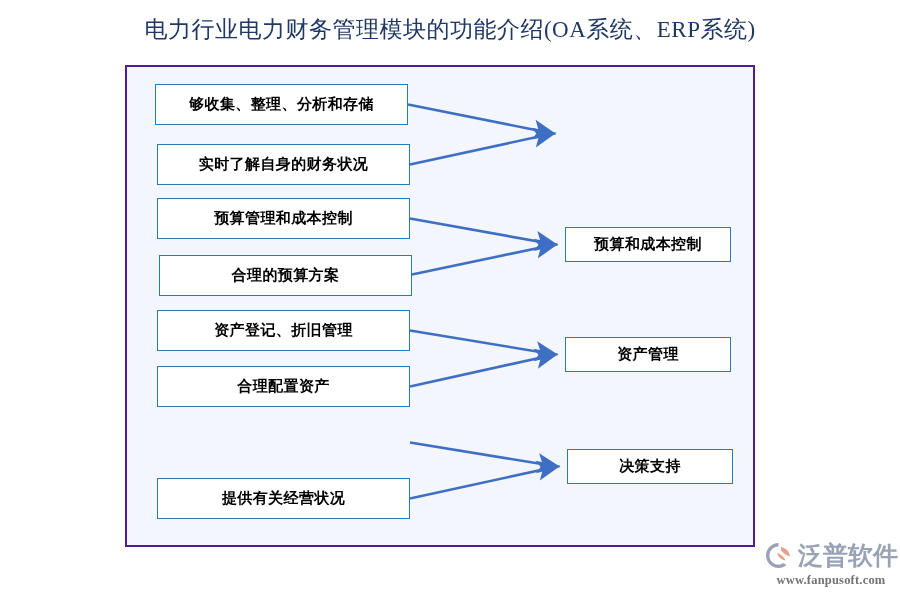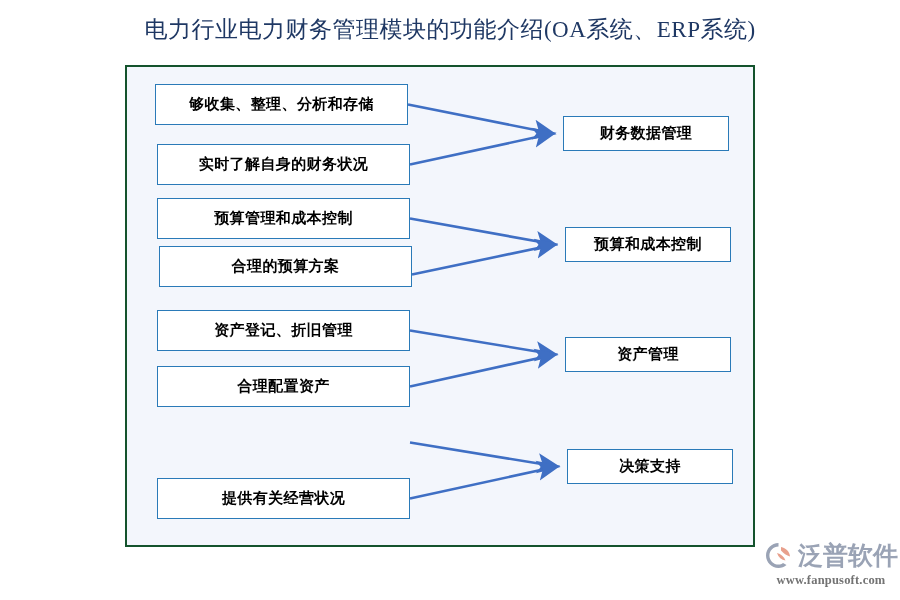--- a/index.html
+++ b/index.html
@@ -30,21 +30,21 @@
     white-space: nowrap;
     font-family: "Liberation Serif", "DejaVu Serif", serif;
   }
 
   
   #diagram-container {
     position: absolute;
     left: 125px; top: 65px;
     width: 630px; height: 482px;
     background: #f3f6fc;
-    border: 2px solid #14532d;
+    border: 2px solid #4c1d95;
   }
 
   
   #arrow-layer {
     position: absolute;
     left: 0; top: 0;
     width: 630px; height: 482px;
     pointer-events: none;
   }
 
@@ -128,26 +128,25 @@
           <line x1="283" y1="263.5" x2="428" y2="287.5" marker-end="url(#ah)" stroke="#3f6fc4"></line>
           <line x1="283" y1="319.5" x2="428" y2="287.5" marker-end="url(#ah)" stroke="#3f6fc4"></line>
           <line x1="283" y1="375.5" x2="430" y2="399.5" marker-end="url(#ah)" stroke="#3f6fc4"></line>
           <line x1="283" y1="431.5" x2="430" y2="399.5" marker-end="url(#ah)" stroke="#3f6fc4"></line>
         </g>
     </svg>
 
     <div class="node-box left" style="left:28px;  top:17px;">够收集、整理、分析和存储</div>
     <div class="node-box left" style="left:30px;  top:77px;">实时了解自身的财务状况</div>
     <div class="node-box left" style="left:30px;  top:131px;">预算管理和成本控制</div>
-    <div class="node-box left" style="left:32px;  top:179px;">合理的预算方案</div>
+    <div class="node-box left" style="left:32px;  top:188px;">合理的预算方案</div>
     <div class="node-box left" style="left:30px;  top:243px;">资产登记、折旧管理</div>
     <div class="node-box left" style="left:30px;  top:299px;">合理配置资产</div>
     <div class="node-box left" style="left:30px;  top:411px;">提供有关经营状况</div>
 
-    <div class="node-box right" style="left:436px; top:49px;">财务数据管理</div>
     <div class="node-box right" style="left:438px; top:160px;">预算和成本控制</div>
     <div class="node-box right" style="left:438px; top:270px;">资产管理</div>
     <div class="node-box right" style="left:440px; top:382px;">决策支持</div>
 
   </div>
 
   <div id="watermark">
     <div id="watermark-top">
       <span id="watermark-mark">
         <svg viewBox="0 0 30 30" width="30" height="30">

